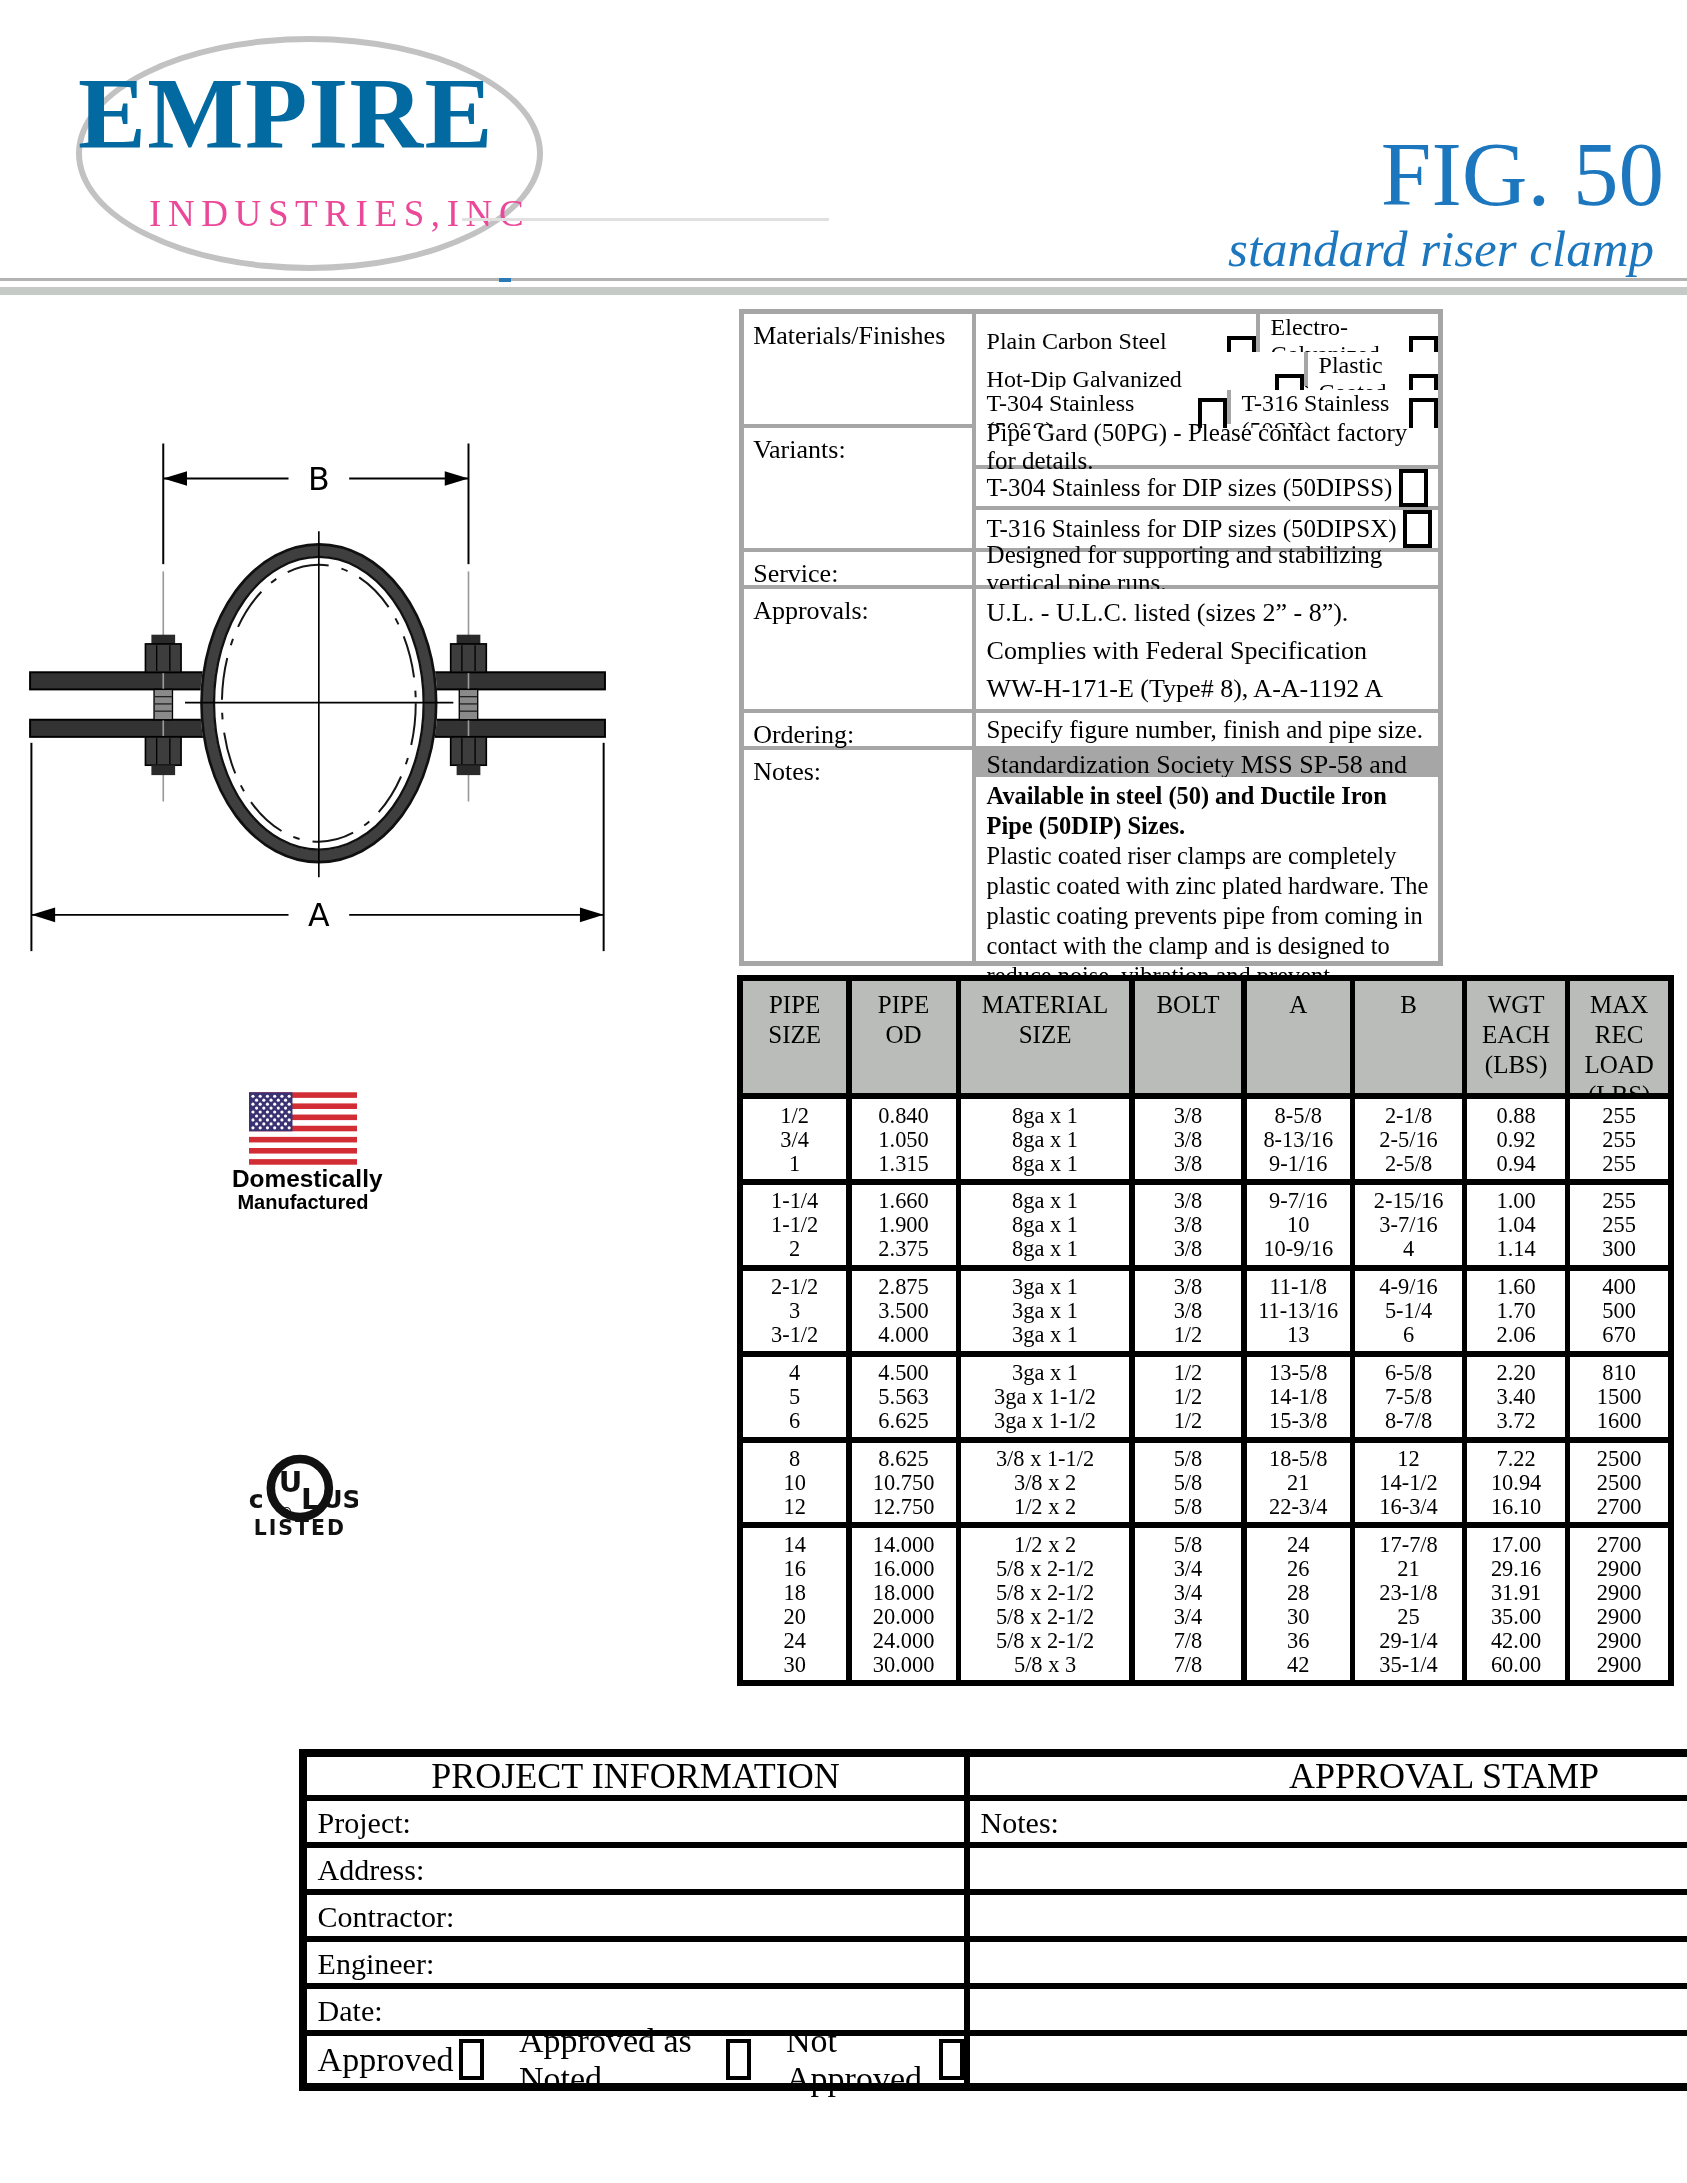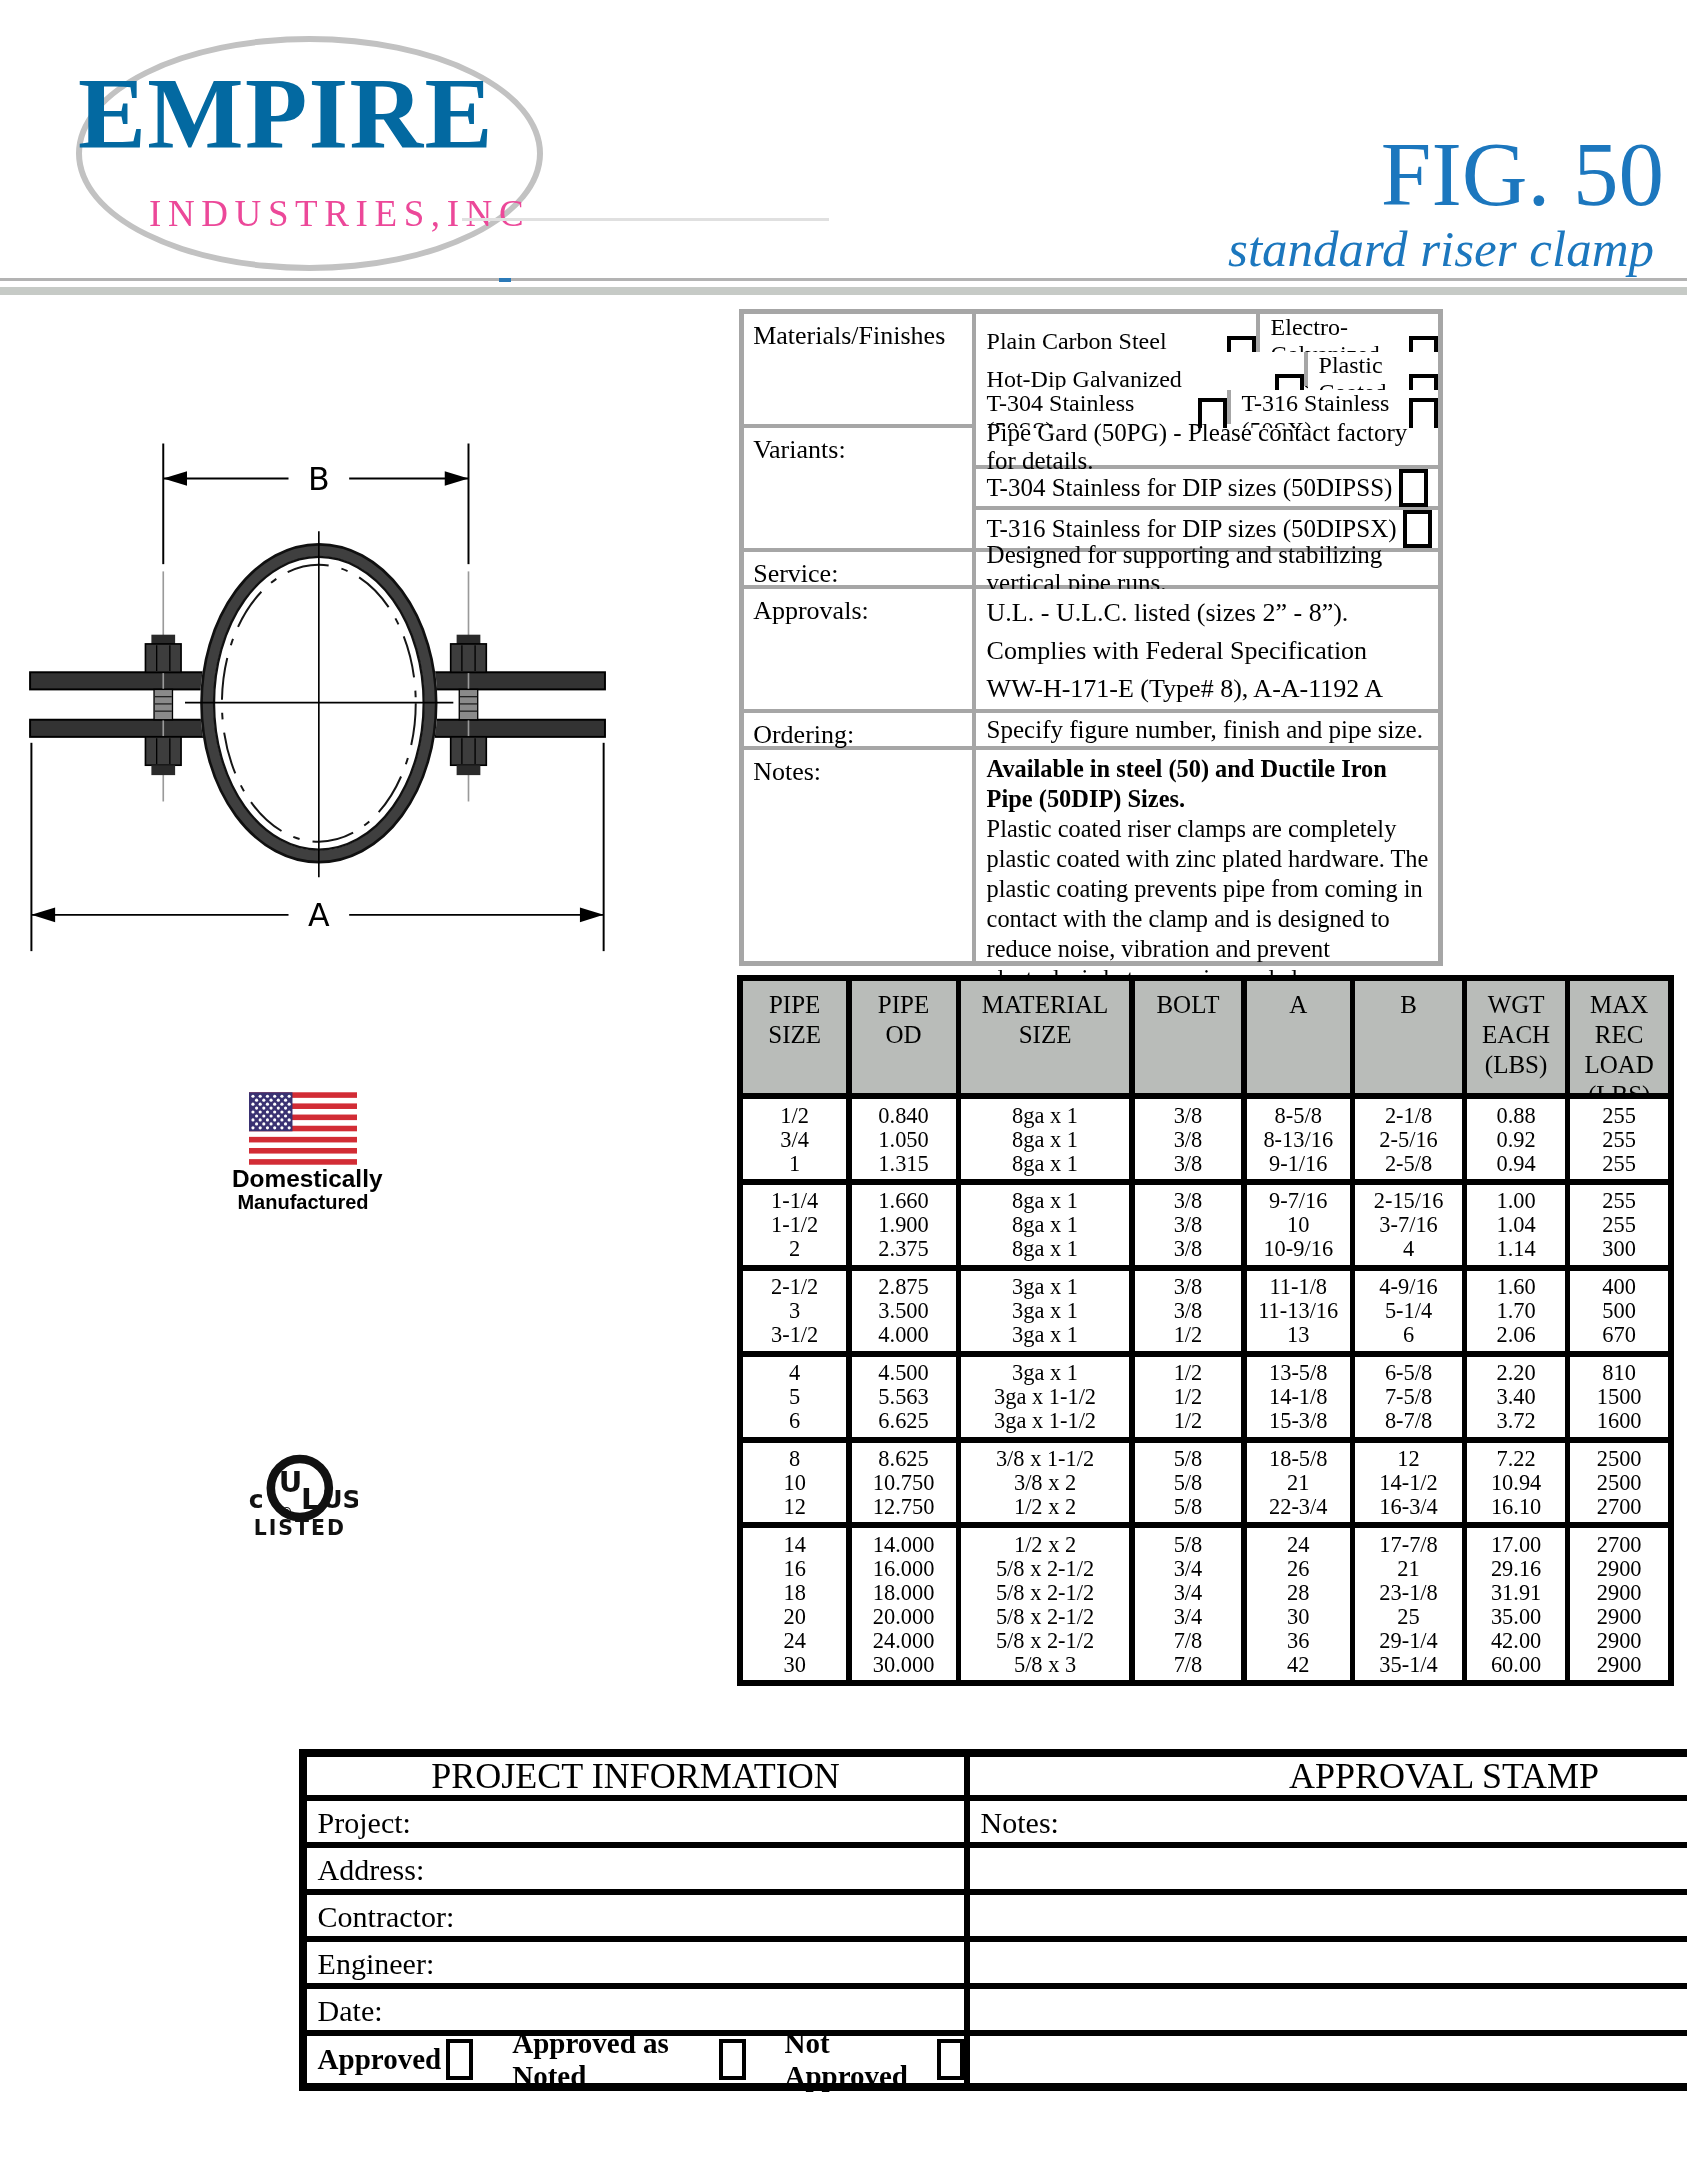--- a/index.html
+++ b/index.html
@@ -29,41 +29,41 @@
   .lbl-variants{grid-column:1;grid-row:4 / span 3;}
   .ival{display:flex;align-items:center;font-size:25px;padding-left:10.6px;}
   .isplit{display:grid;column-gap:4px;background:#a6a6a6;padding:0;grid-column:2;}
   .isplit .icell{display:flex;align-items:center;font-size:24px;padding-left:10.6px;}
   .split1{grid-row:1;grid-template-columns:280px 1fr;}
   .split2{grid-row:2;grid-template-columns:328px 1fr;}
   .split3{grid-row:3;grid-template-columns:251px 1fr;}
   .cbx{display:inline-block;width:21px;height:30px;border:4px solid #000;background:#fff;
         margin-left:6.6px;flex:0 0 auto;}
   .ipar{font-size:26px;line-height:38px;padding:5.3px 9.2px 0 10.6px;}
-  .inotes{font-size:24.4px;line-height:30px;padding:4px 9.2px 0 10.6px;}
+  .inotes{font-size:24.4px;line-height:30px;padding:4px 9.2px 0 10.6px;margin-top:27px;}
   .inotes .bold{font-weight:bold;}
   
   .spec-table{position:absolute;left:737px;top:975px;width:937px;box-sizing:border-box;
         border:6.6px solid #000;background:#000;}
   .thead,.tgroup{display:grid;grid-template-columns:149fr 150fr 243fr 154fr 149fr 154fr 141fr 141fr;
         column-gap:5.3px;background:#000;}
   .hcell{background:#b9bcb9;height:112px;box-sizing:border-box;padding-top:9.2px;text-align:center;
         font-size:25px;line-height:30px;white-space:pre-line;}
   .tgroup{border-top:6.6px solid #000;}
   .tcell{background:#fff;padding:4.6px 0 3.3px 0;text-align:center;}
   .tline{font-size:22.4px;line-height:24px;}
   
   .form{position:absolute;left:299px;top:1749px;width:1627px;box-sizing:border-box;
         display:grid;grid-template-columns:657px 1fr;
         grid-template-rows:38px 41px 41px 41px 41px 41px 47px;
         gap:6px;border:8px solid #000;background:#000;}
   .fcell{background:#fff;box-sizing:border-box;}
   .ftitle{display:flex;align-items:center;justify-content:center;font-size:36px;}
   .flabel{font-size:30px;padding:5.3px 0 0 10.6px;}
-  .fapprove{display:flex;align-items:center;font-size:29px;padding-left:10.6px;gap:0;font-weight:bold;}
+  .fapprove{display:flex;align-items:center;font-size:34px;padding-left:10.6px;gap:0;}
   .fapprove .gap{width:46px;}
   .cbx2{display:inline-block;width:22.4px;height:33px;border:4.6px solid #000;background:#fff;margin-left:5.3px;}
   
   .flag-wrap{position:absolute;left:249px;top:1092px;}
   .flag-captions{position:absolute;left:232px;top:1166px;width:142px;text-align:center;
         font-family:"Liberation Sans",sans-serif;font-weight:bold;line-height:1.05;}
   .cap1{font-size:24.4px;} .cap2{font-size:20px;}
   .ul-wrap{position:absolute;left:239px;top:1451px;}
   .diagram{position:absolute;left:26px;top:429px;}
 </style>

